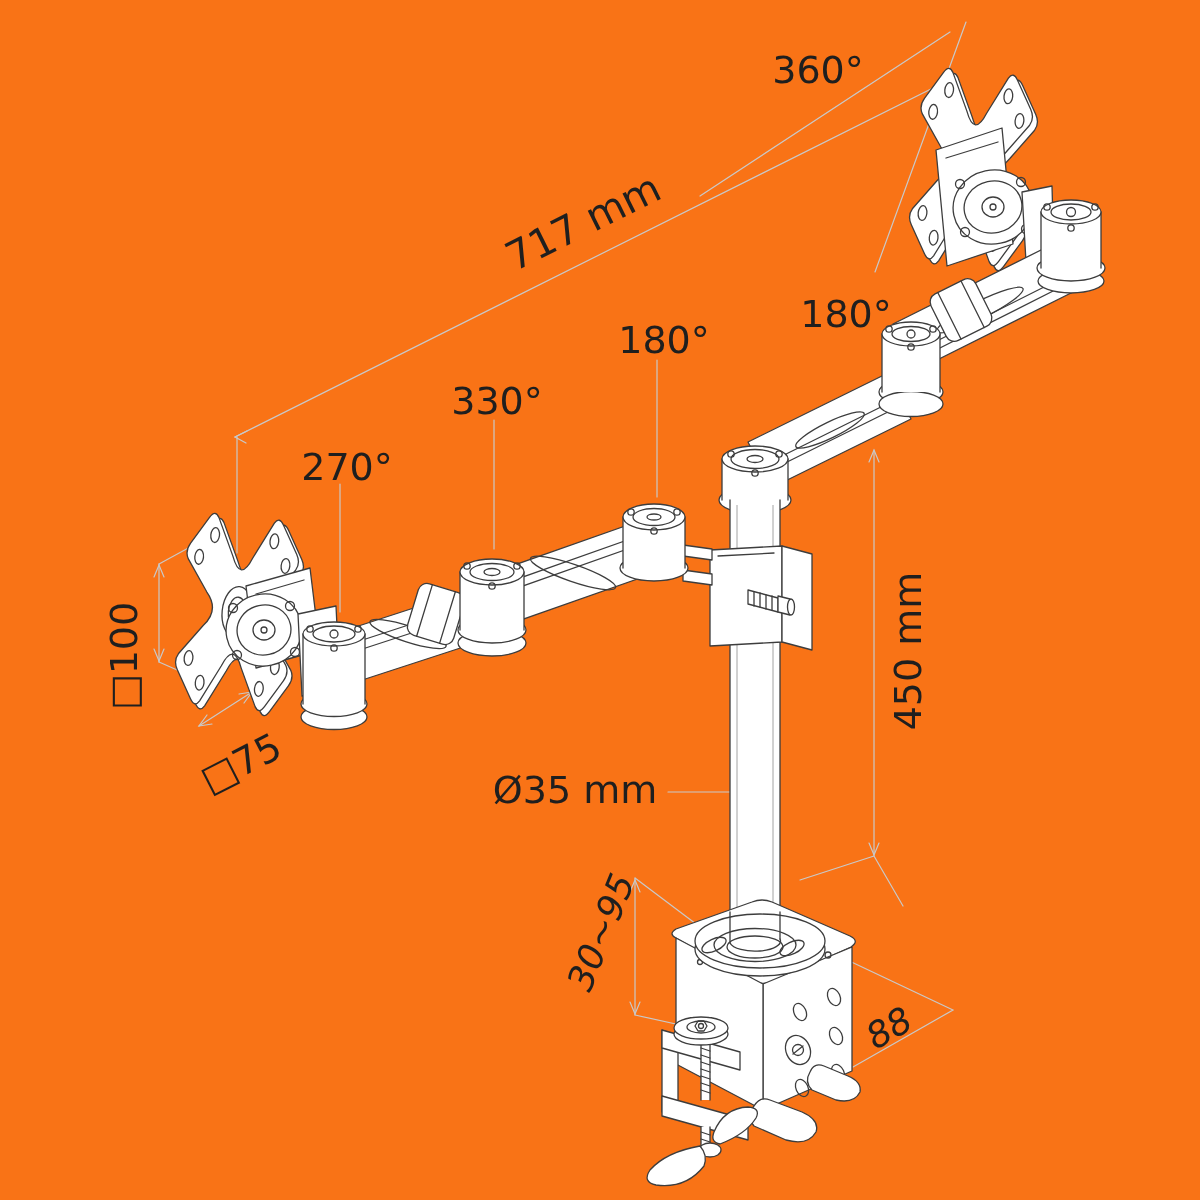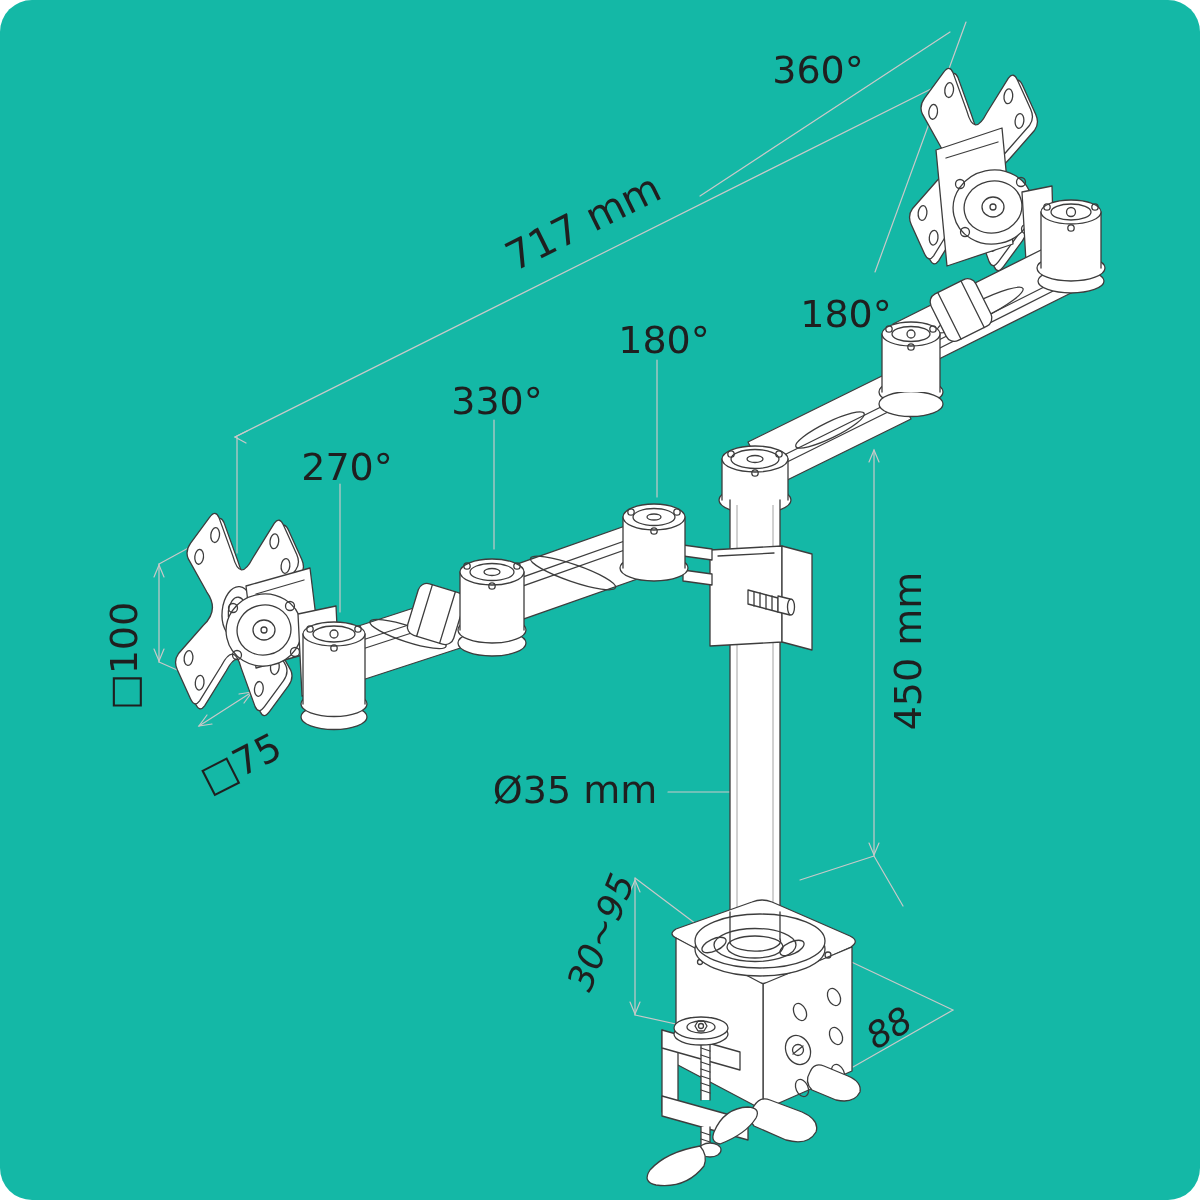--- a/index.html
+++ b/index.html
@@ -1,16 +1,16 @@
 <!DOCTYPE html>
 <html><head>
 <meta charset="utf-8">
 <style>
   html,body{margin:0;padding:0;background:#ffffff;}
-  .page{position:relative;width:1200px;height:1200px;background:#14b8a6;overflow:hidden;border-radius:32px;}
+  .page{position:relative;width:1200px;height:1200px;background:#f97316;overflow:hidden;}
   svg{display:block;}
   .ln  {stroke:#3d3d3d;stroke-width:1.3;fill:#ffffff;stroke-linejoin:round;stroke-linecap:round;}
   .lnf {stroke:#3d3d3d;stroke-width:1.3;fill:none;stroke-linejoin:round;stroke-linecap:round;}
   .thin{stroke:#8a8a8a;stroke-width:0.8;fill:none;}
   .dim {stroke:#c9c9c9;stroke-width:1.2;fill:none;stroke-linecap:round;}
   .white{fill:#ffffff;stroke:none;}
   text{font-family:"DejaVu Sans","Liberation Sans",sans-serif;fill:#1f1f1f;}
   .lbl{font-size:38px;}
   .lbl-big{font-size:40px;}
   .lbl-it{font-size:36px;font-style:italic;}

